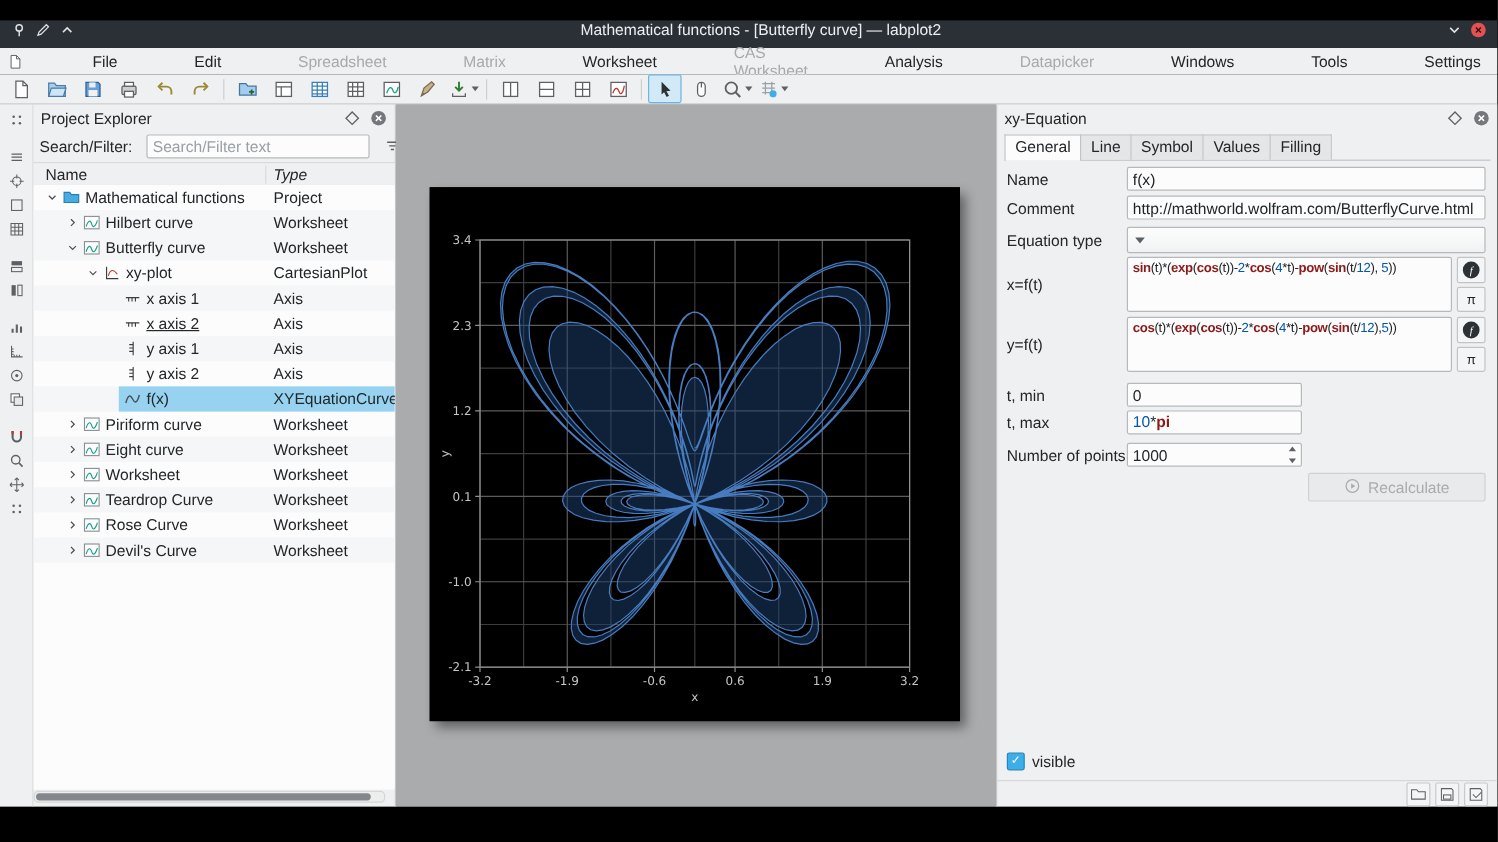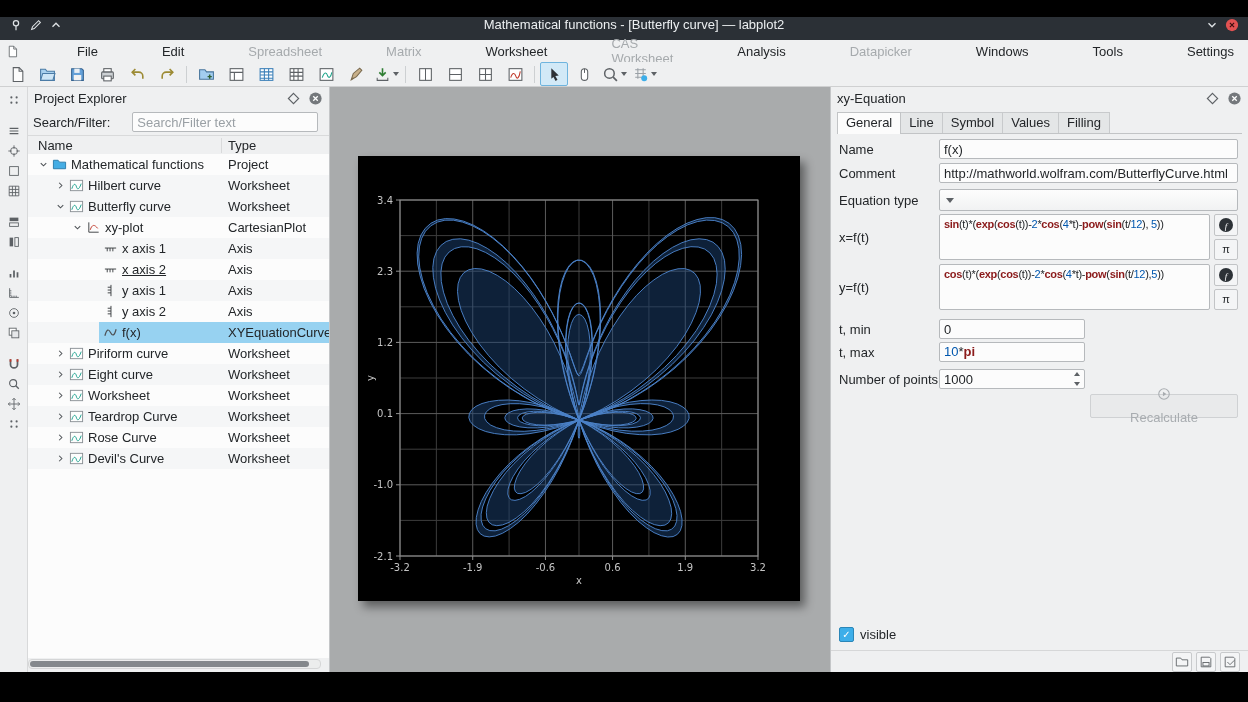--- a/index.html
+++ b/index.html
@@ -38,29 +38,29 @@
   .strip-btn{width:22px;height:20px;display:flex;align-items:center;justify-content:center;}
   .strip-btn svg{width:14px;height:14px;}
   .strip-gap{height:11px;}
   
   .explorer{position:absolute;left:28px;top:0;width:302px;height:100%;background:#eff0f1;
             border-right:1px solid #c4c6c8;box-sizing:border-box;}
   .panel-header{position:absolute;left:0;top:0;right:0;height:22px;display:flex;align-items:center;padding:0 6px;}
   .panel-title{flex:1;color:#232629;}
   .panel-hicons{display:flex;align-items:center;gap:6px;}
   .panel-hicons .tb-btn svg{width:15px;height:15px;}
-  .search-row{position:absolute;left:0;top:23px;right:0;height:24px;display:flex;align-items:center;padding:0 5px;gap:22px;}
+  .search-row{position:absolute;left:0;top:23px;right:0;height:24px;display:flex;align-items:center;padding:0 5px;gap:12px;}
   .search-row label{white-space:nowrap;}
   .search-input{flex:1;height:18px;border:1px solid #b6b9bc;border-radius:2px;background:#fcfcfc;
                 font:13px "Liberation Sans",sans-serif;padding:0 4px;color:#15803d;}
   .search-input::placeholder{color:#9aa0a5;}
   .col-header{position:absolute;left:0;top:48px;right:0;height:18px;background:#eff0f1;
               border-top:1px solid #d9dadb;border-bottom:1px solid #cfd0d1;display:flex;align-items:center;}
   .col-name{width:194px;padding-left:10px;box-sizing:border-box;border-right:1px solid #d9dadb;}
-  .col-type{flex:1;padding-left:6px;}
+  .col-type{flex:1;padding-left:6px;font-style:italic;}
   .tree{position:absolute;left:0;top:67px;right:0;bottom:14px;background:#fcfcfc;overflow:hidden;}
   .tree-row{position:relative;height:21px;display:flex;align-items:center;}
   .tree-row.alt{background:#f5f6f7;}
   .tree-row .hl{position:absolute;top:0;bottom:0;right:0;background:#97d2f1;z-index:0;}
   .tr-name{position:relative;z-index:1;width:194px;display:flex;align-items:center;box-sizing:border-box;overflow:hidden;white-space:nowrap;}
   .tr-type{position:relative;z-index:1;flex:1;padding-left:6px;white-space:nowrap;overflow:hidden;}
   .expander{width:14px;height:14px;display:flex;align-items:center;justify-content:center;flex:0 0 14px;}
   .expander svg{width:11px;height:11px;}
   .t-icon{width:18px;height:16px;display:flex;align-items:center;justify-content:center;flex:0 0 18px;}
   .t-icon svg{width:15px;height:15px;}
@@ -102,21 +102,21 @@
   .mfn{color:#8b1a1a;font-weight:bold;}
   .mnum{color:#0057ae;}
   .spinbox{position:relative;width:146px;height:20px;}
   .spinbox .inp{width:100%;height:100%;padding-right:16px;}
   .spin{position:absolute;right:3px;width:10px;height:8px;display:flex;align-items:center;justify-content:center;}
   .spin.up{top:1px;}
   .spin.down{bottom:1px;}
   .spin .tri-up{width:0;height:0;border-left:3px solid transparent;border-right:3px solid transparent;border-bottom:4px solid #5d6165;}
   .spin .tri-down{width:0;height:0;border-left:3px solid transparent;border-right:3px solid transparent;border-top:4px solid #5d6165;}
   .recalc{position:absolute;right:10px;width:146px;height:22px;border:1px solid #cfd1d3;border-radius:2px;
-          background:#e9eaeb;color:#a8acb0;display:flex;align-items:center;justify-content:center;gap:6px;flex-direction:column;}
+          background:#e9eaeb;color:#a8acb0;display:flex;align-items:center;justify-content:center;gap:6px;}
   .recalc svg{width:14px;height:14px;}
   .chk{width:13px;height:13px;border:1px solid #2a86b8;border-radius:2px;background:#3daee9;color:#fff;
        font-size:10px;line-height:13px;text-align:center;margin-right:6px;flex:0 0 13px;}
   .dock-bottom{position:absolute;left:0;right:0;bottom:0;height:22px;border-top:1px solid #d6d7d8;
                display:flex;align-items:center;justify-content:flex-end;padding-right:8px;gap:4px;box-sizing:border-box;}
   .db-btn{width:18px;height:18px;display:flex;align-items:center;justify-content:center;border:1px solid #c8cacc;border-radius:2px;background:#f4f5f6;}
   .db-btn svg{width:14px;height:14px;}
 </style>
 </head>
 <body>

